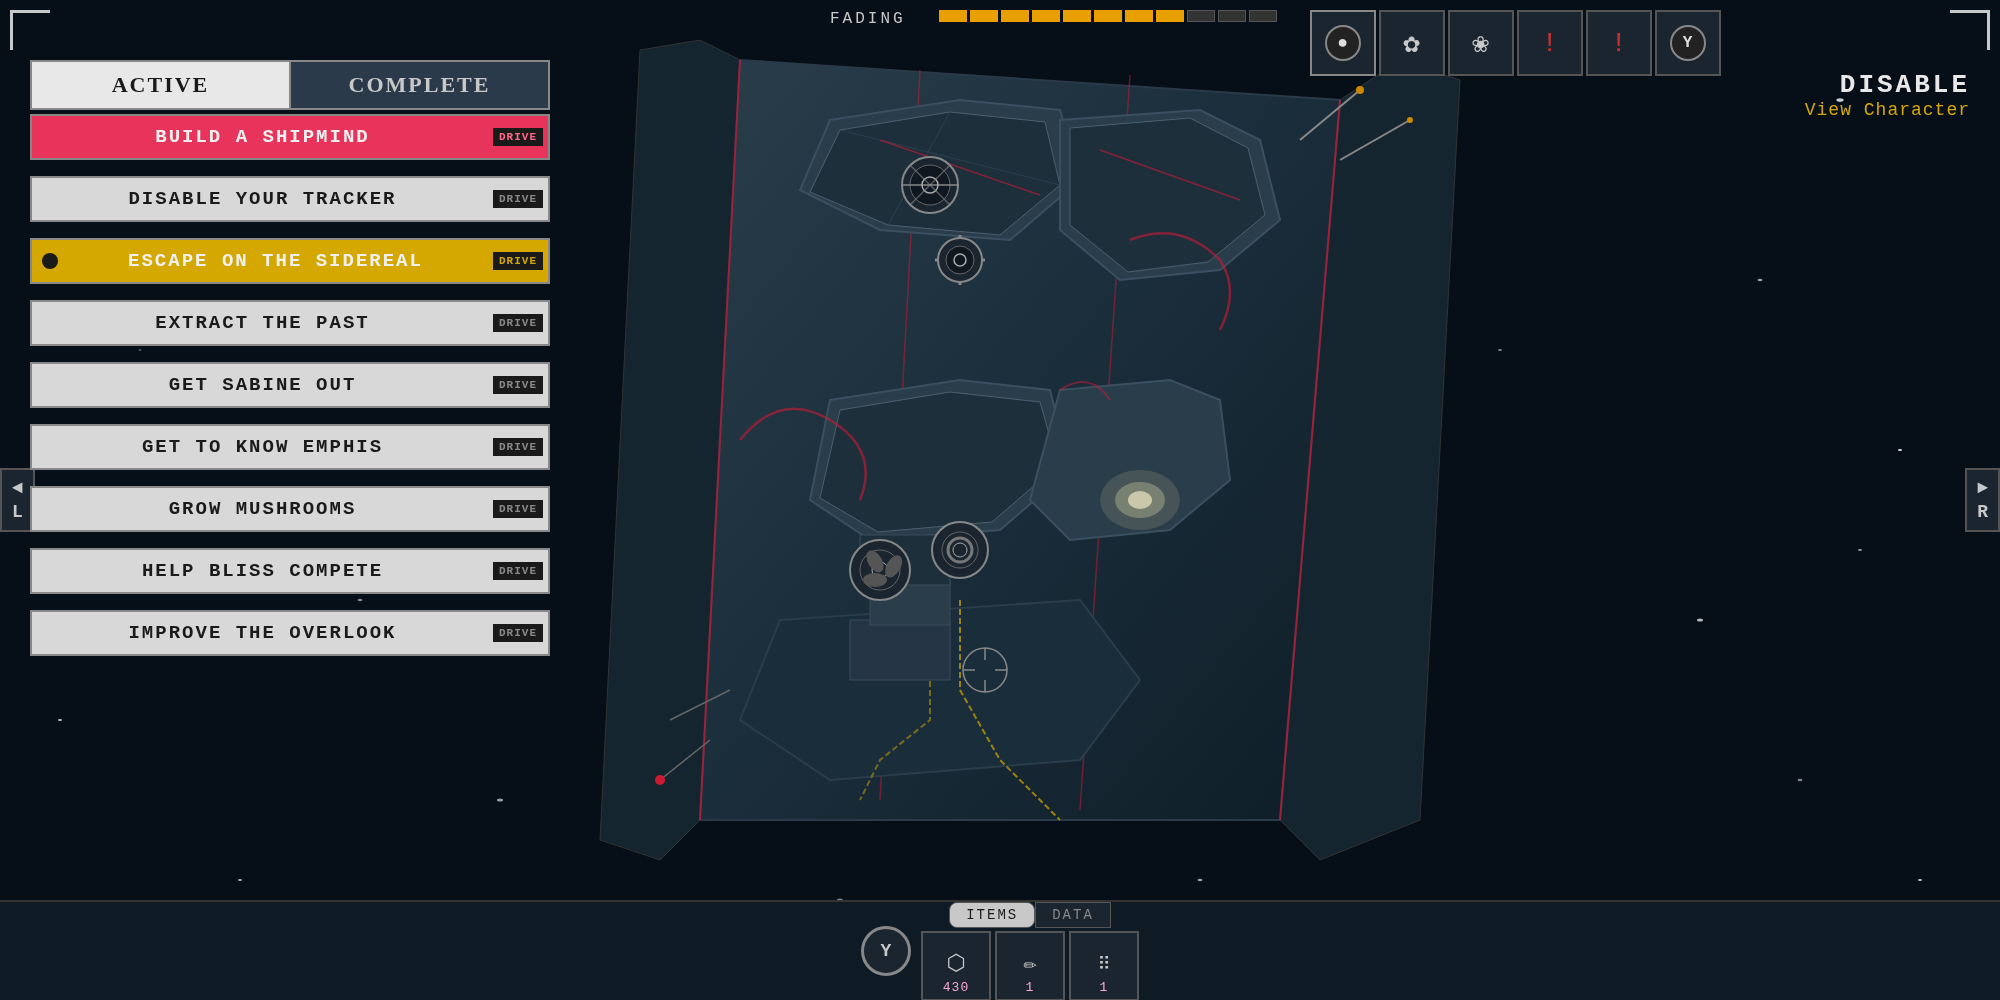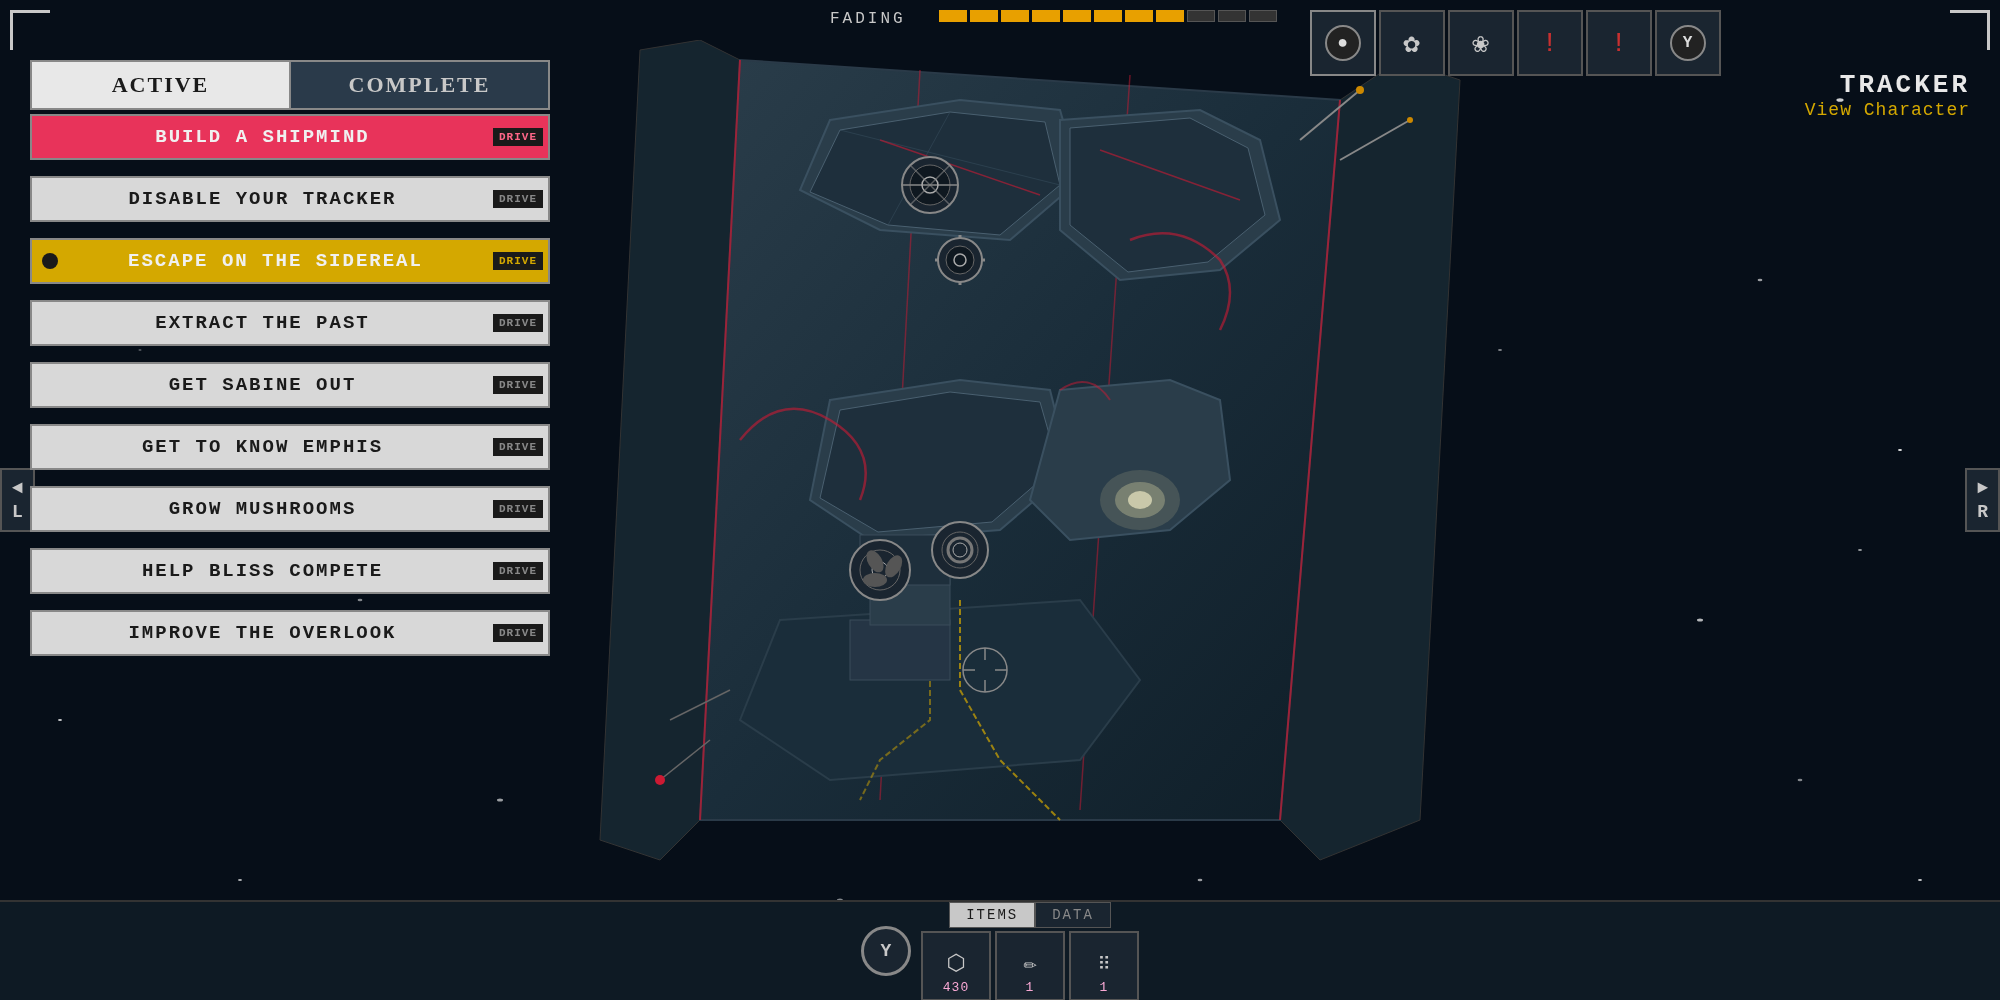--- a/index.html
+++ b/index.html
@@ -299,20 +299,21 @@
       padding: 4px 16px;
       font-size: 14px;
       letter-spacing: 2px;
       border: 1px solid #555;
       cursor: pointer;
     }
 
     .bottom-tab-active {
       background: #c8c8c8;
       color: #1a1a1a;
+      border-radius: 8px;
     }
 
     .bottom-tab-inactive {
       background: #1a2530;
       color: #888;
     }
 
     .bottom-items {
       display: flex;
       gap: 4px;
@@ -592,21 +593,21 @@
 
       <div class="quest-item">
         <span class="quest-name">IMPROVE THE OVERLOOK</span>
         <span class="quest-badge quest-badge-dark">DRIVE</span>
       </div>
 
     </div>
   </div>
 
   <div class="right-panel">
-    <div class="operator-title">TRACKER</div>
+    <div class="operator-title">DISABLE</div>
     <div class="view-character">View Character</div>
   </div>
 
   <div class="bottom-bar">
     <div class="bottom-y-button">
       <span>Y</span>
     </div>
     <div class="bottom-items-area">
       <div class="bottom-tabs">
         <div class="bottom-tab bottom-tab-active">ITEMS</div>

